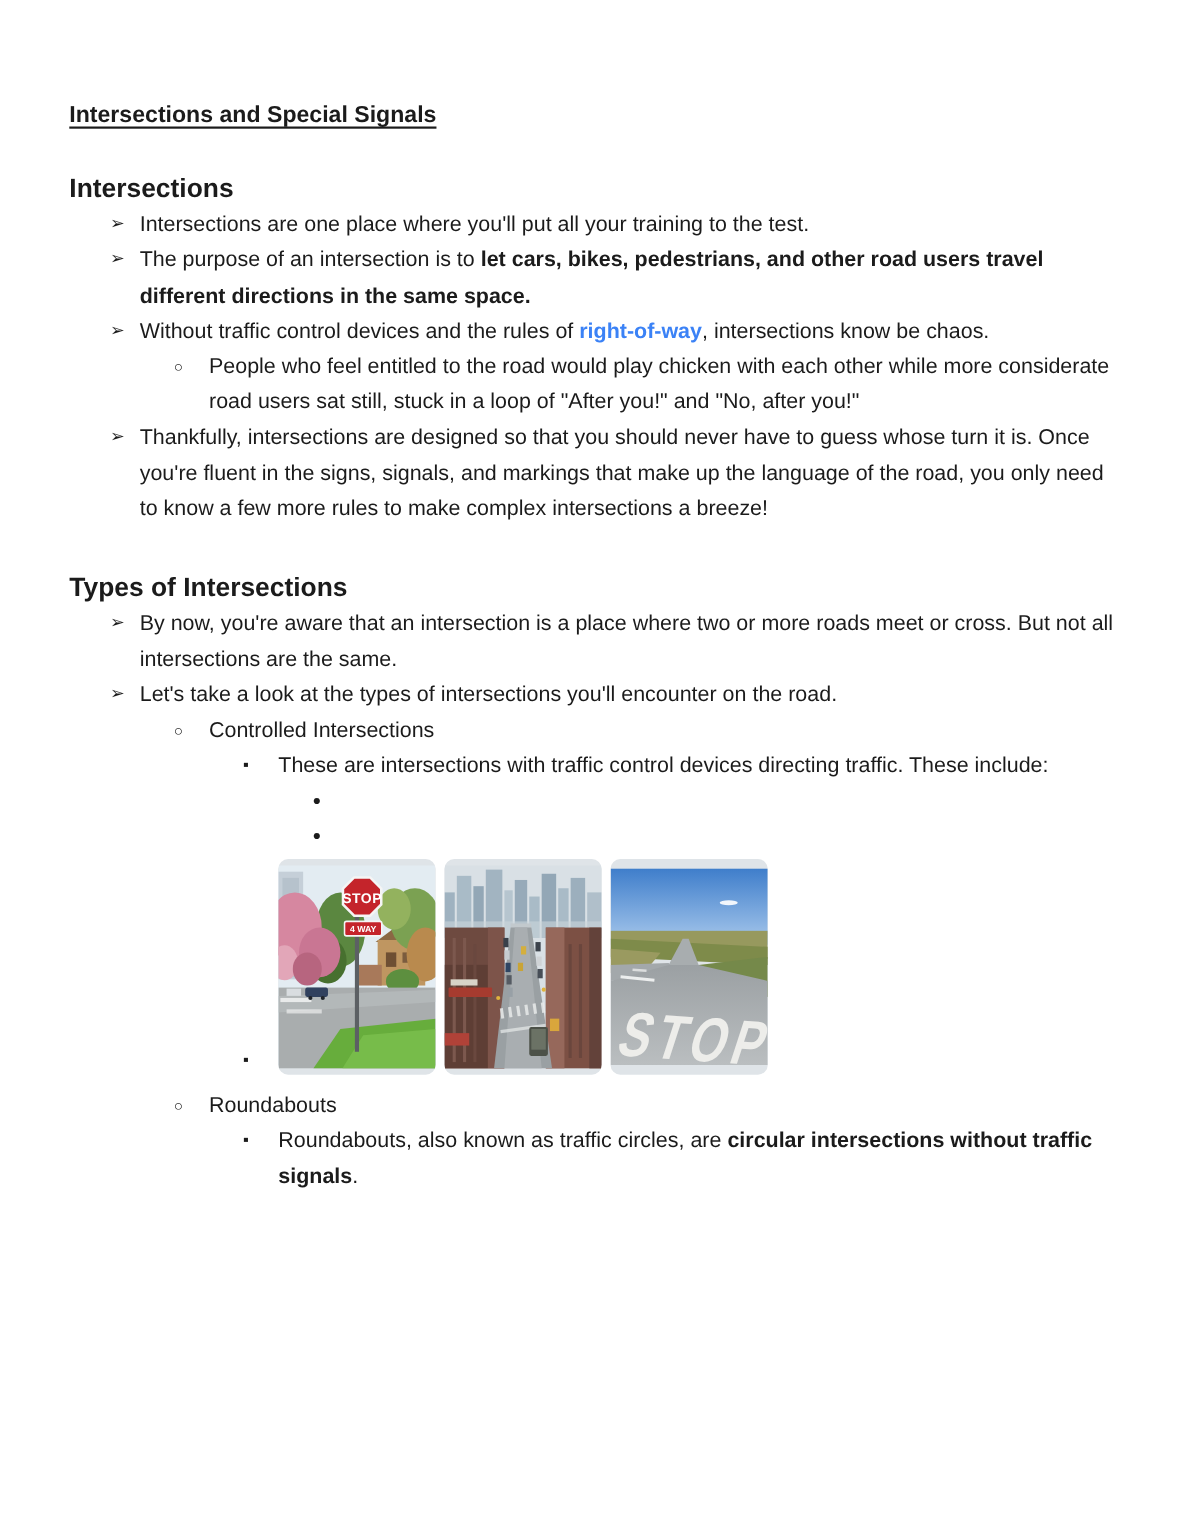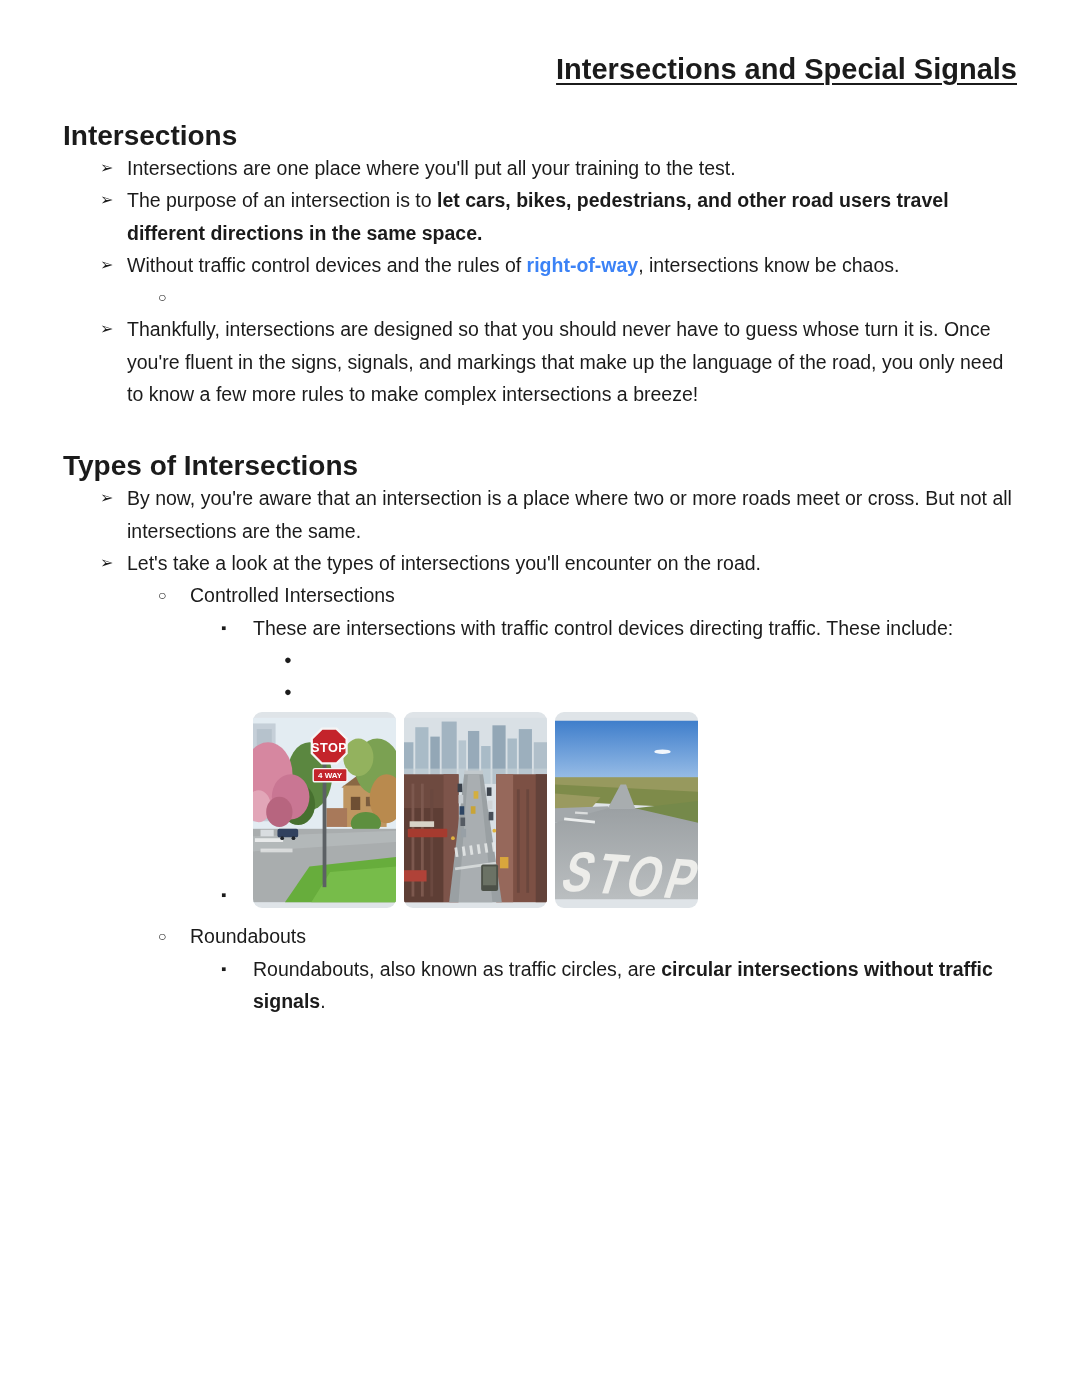--- a/index.html
+++ b/index.html
@@ -1,23 +1,23 @@
 <!DOCTYPE html>
 <html><head>
 <meta charset="utf-8">
 <style>
   html,body{margin:0;padding:0;}
   body{
     width:1080px;height:1397px;background:#ffffff;overflow:hidden;
     font-family:"Liberation Sans",sans-serif;color:#1b1b1b;
   }
   .page{padding:0 63px;}
-  .doc-title{margin-top:50px;text-align:right;font-size:29px;font-weight:700;line-height:38px;}
+  .doc-title{margin-top:86px;text-align:left;font-size:21px;font-weight:700;line-height:38px;}
   .doc-title .u{text-decoration:underline;text-decoration-thickness:2px;text-underline-offset:4px;}
-  .section-heading{font-size:28px;font-weight:700;line-height:32px;}
+  .section-heading{font-size:24px;font-weight:700;line-height:32px;}
   .heading-1{margin-top:32px;}
   .heading-2{margin-top:40px;}
   .li{display:flex;font-size:19.5px;line-height:32.3px;}
   .li .txt{flex:1 1 auto;}
   .bu{flex:0 0 32px;color:#1b1b1b;}
   .lv1{padding-left:37px;}
   .lv1 .bu{flex-basis:27px;font-size:16px;}
   .lv2{padding-left:95px;}
   .lv2 .bu{font-size:14px;}
   .lv3{padding-left:158px;}
@@ -57,20 +57,21 @@
 
   <div class="li lv1">
     <span class="bu">➢</span>
     <div class="txt">
       <span>Without traffic control devices and the rules of </span><span class="link">right-of-way</span><span>, intersections know be chaos.</span>
     </div>
   </div>
 
   <div class="li lv2">
     <span class="bu">○</span>
+    <div class="txt"><span>People who feel entitled to the road would play chicken with each other while more considerate road users sat still, stuck in a loop of "After you!" and "No, after you!"</span></div>
   </div>
 
   <div class="li lv1">
     <span class="bu">➢</span>
     <div class="txt"><span>Thankfully, intersections are designed so that you should never have to guess whose turn it is. Once you're fluent in the signs, signals, and markings that make up the language of the road, you only need to know a few more rules to make complex intersections a breeze!</span></div>
   </div>
 
   <div class="section-heading heading-2">Types of Intersections</div>
 
   <div class="li lv1">

